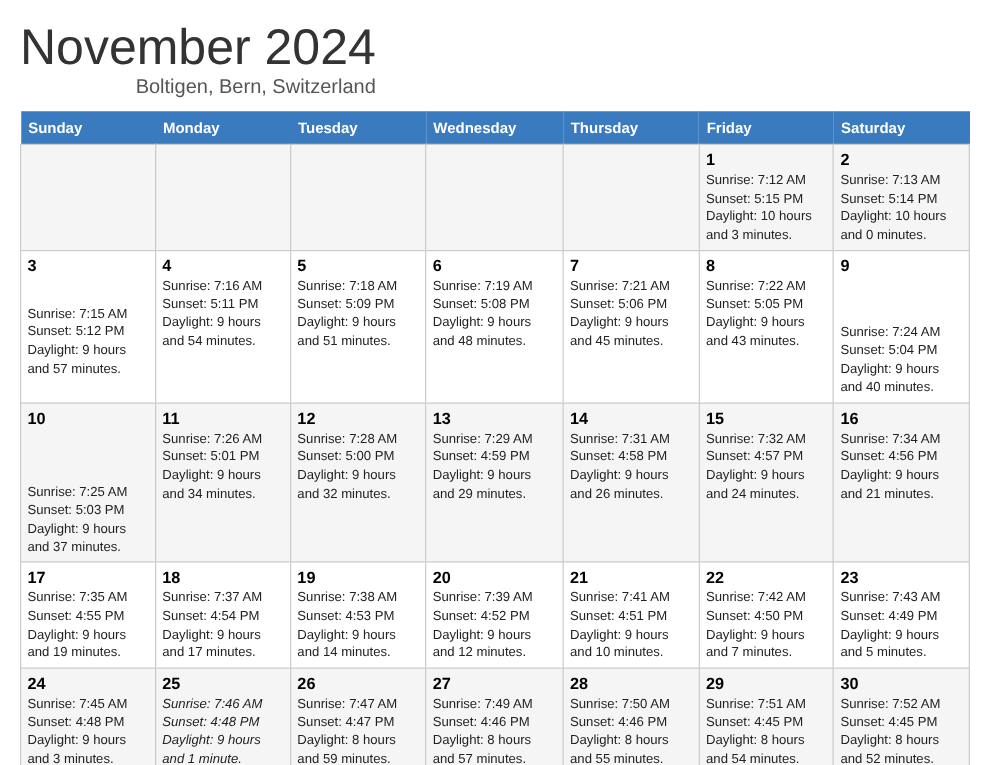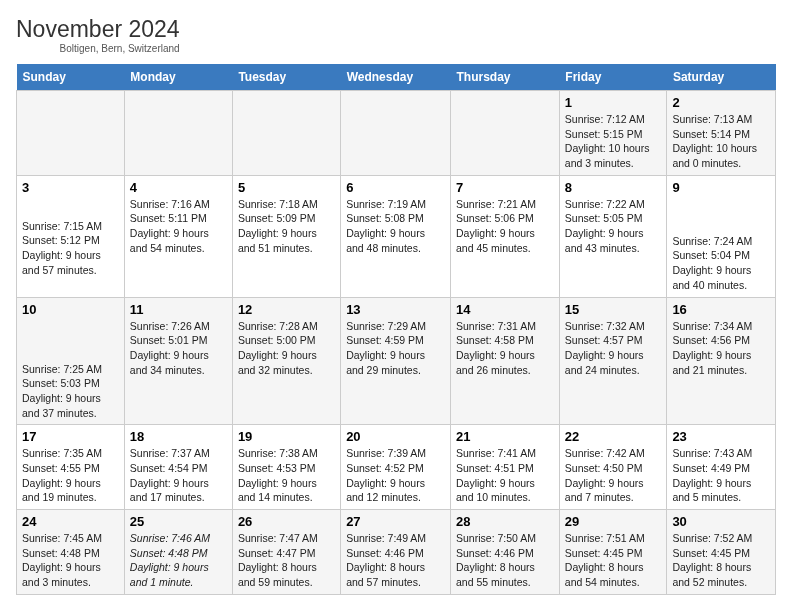--- a/index.html
+++ b/index.html
@@ -31,26 +31,26 @@
       color: #4a90d9;
     }
     .logo-icon {
       width: 30px;
       height: 24px;
     }
     .title-area {
       text-align: right;
     }
     .month-title {
-      font-size: 23px;
+      font-size: 40px;
       font-weight: normal;
       color: #333;
     }
     .location-title {
-      font-size: 10px;
+      font-size: 16px;
       color: #555;
     }
     table {
       width: 100%;
       border-collapse: collapse;
       font-size: 11px;
     }
     thead tr th {
       background-color: #3a7abf;
       color: #fff;

